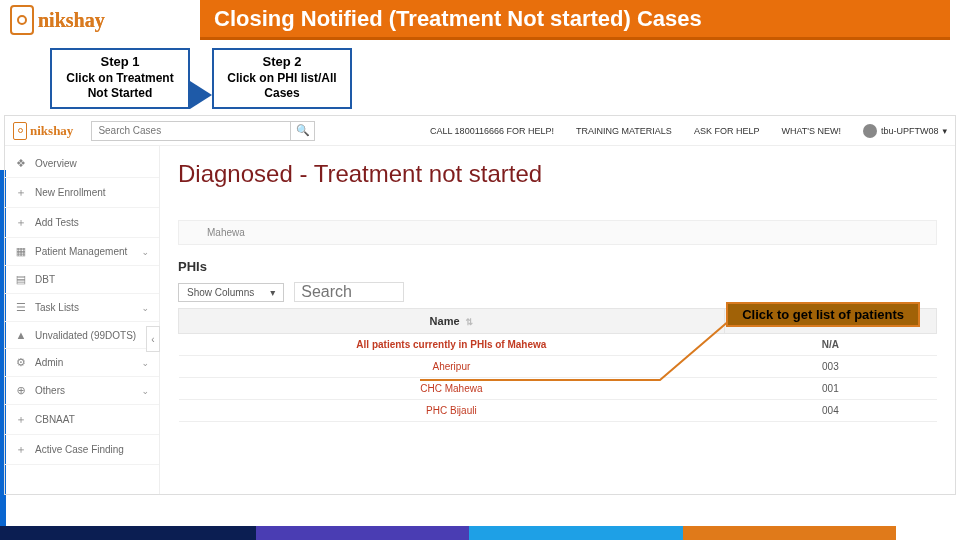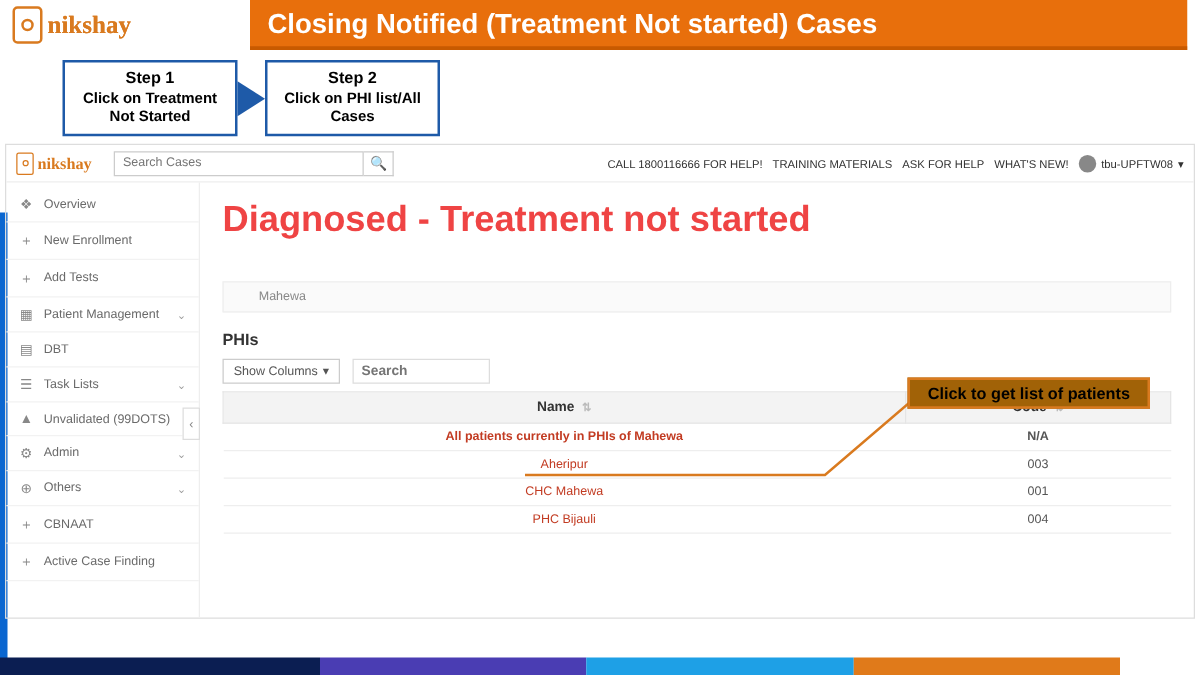--- a/index.html
+++ b/index.html
@@ -8,56 +8,56 @@
   
   .hdr { display: flex; height: 40px; }
   .logo { width: 200px; display: flex; align-items: center; padding-left: 10px; }
   .logo-box { width: 24px; height: 30px; border: 2px solid #d97a1f; border-radius: 4px; position: relative; margin-right: 4px; display:flex; align-items:center; justify-content:center;}
   .logo-dot { width: 10px; height: 10px; border: 2px solid #d97a1f; border-radius: 50%; }
   .logo-text { font-family: cursive; font-weight: bold; font-size: 20px; background: linear-gradient(90deg,#d97a1f,#d97a1f); -webkit-background-clip:text; color:#d97a1f;}
   .title-bar { flex: 1; background: #e86f0c; color: #fff; font-size: 22px; font-weight: bold; display: flex; align-items: center; padding-left: 14px; border-bottom:3px solid #c85a00;}
   .hdr-gap { width:10px; background:#fff;}
 
   
-  .steps { display: flex; align-items: center; padding: 8px 30px 6px 50px; }
+  .steps { display: flex; align-items: flex-end; padding: 8px 30px 6px 50px; }
   .step-box { border: 2px solid #1e5aa8; padding: 4px 12px 6px 12px; text-align: center; width: 140px; background:#fff;}
   .step-title { font-weight: bold; font-size: 13px; }
   .step-desc { font-weight: bold; font-size: 12px; margin-top: 2px; line-height:1.25;}
   .arrow-r { width: 0; height: 0; border-top: 14px solid transparent; border-bottom: 14px solid transparent; border-left: 22px solid #1e5aa8; }
 
   
   .app { position: relative; border: 1px solid #ddd; margin: 0 4px; height: 380px; overflow:hidden; font-size:11px; color:#555;}
   .app-top { height: 30px; border-bottom: 1px solid #eee; display:flex; align-items:center; gap:8px; padding:0 8px;}
   .app-logo { font-family: cursive; color:#d97a1f; font-weight:bold; font-size:13px; display:flex; align-items:center; gap:3px;}
   .tiny-box{width:14px;height:18px;border:1.5px solid #d97a1f;border-radius:2px;display:flex;align-items:center;justify-content:center;}
   .tiny-dot{width:5px;height:5px;border:1.5px solid #d97a1f;border-radius:50%;}
   .search-wrap { display:flex; align-items:flex-end; margin-left:10px;}
   .search-in { border:1px solid #ccc; height:20px; width:200px; padding:0 6px; font-size:10px; color:#888;}
   .search-btn { border:1px solid #ccc; border-left:none; width:24px; height:20px; display:flex;align-items:center;justify-content:center; color:#333;}
-  .top-links { margin-left:auto; display:flex; gap:8px; font-size:9px; color:#333; align-items:center; filter:blur(0.3px);}
+  .top-links { margin-left:auto; display:flex; gap:22px; font-size:9px; color:#333; align-items:center; filter:blur(0.3px);}
   .top-links span{white-space:nowrap;}
   .user-chip{display:flex;align-items:center;gap:4px;}
   .avatar{width:14px;height:14px;border-radius:50%;background:#888;}
 
   .app-body{display:flex; height:calc(100% - 30px);}
   .side { width:155px; border-right:1px solid #eee; position:relative; padding-top:4px;}
   .side-item{display:flex;align-items:center;gap:8px;padding:7px 10px;font-size:10px;color:#6a6a6a;border-bottom:1px solid #f2f2f2; filter:blur(0.3px);}
   .si-icon{width:12px;text-align:center;color:#888;font-size:11px;}
   .caret-d{margin-left:auto;font-size:9px;color:#999;}
   .collapse-tab{position:absolute;right:-1px;top:180px;width:14px;height:26px;border:1px solid #ddd;background:#fff;display:flex;align-items:center;justify-content:center;color:#888;font-size:10px;}
 
   .left-rail{position:absolute;left:0;top:170px;width:6px;height:360px;background:#0a66d0;}
 
   .main{flex:1; padding:10px 18px; position:relative;}
-  .pg-title{font-size:29px;color:#ef4444;margin:4px 0 10px 0;font-weight:700;filter:blur(0.3px);}
+  .pg-title{font-size:24px;color:#7f1d1d;margin:4px 0 10px 0;font-weight:400;filter:blur(0.3px);}
   .crumb-box{border:1px solid #eee;background:#fafafa;padding:6px 28px;font-size:10px;color:#888;margin-bottom:14px;filter:blur(0.3px);margin-top:32px;}
   .phis-title{font-size:13px;font-weight:bold;color:#333;margin-bottom:8px;}
   .tbl-ctl{display:flex;gap:10px;align-items:center;margin-bottom:6px;}
-  .show-col{border:1px solid #ccc;padding:3px 8px;font-size:10px;color:#555;display:flex;align-items:flex-end;gap:4px;filter:blur(0.3px);}
-  .tbl-search{border:1px solid #ddd;height:20px;width:110px;padding:0 6px;font-size:11px;color:#999;filter:blur(0.3px);font-weight:bold;}
+  .show-col{border:1px solid #ccc;padding:3px 8px;font-size:10px;color:#555;display:flex;align-items:flex-start;gap:16px;filter:blur(0.3px);}
+  .tbl-search{border:1px solid #ddd;height:20px;width:110px;padding:0 6px;font-size:16px;color:#999;filter:blur(0.3px);}
   .tbl{width:100%;border-collapse:collapse;}
   .tbl th{background:#f3f3f3;font-size:11px;color:#333;padding:6px 20px;text-align:center;border:1px solid #e5e5e5;}
   .tbl th.name{width:72%;}
   .sorter{color:#bbb;font-size:9px;margin-left:6px;}
   .tbl td{font-size:10px;color:#c23b22;text-align:center;padding:5px 8px;border-bottom:1px solid #eee;filter:blur(0.3px);}
   .tbl tr.hl td{font-weight:bold;}
   .tbl td.code{color:#555;}
 
   
   .callout{position:absolute; right:40px; top:302px; background:#a16207; border:2px solid #d97a1f; padding:3px 14px; font-weight:bold; font-size:13px;}

